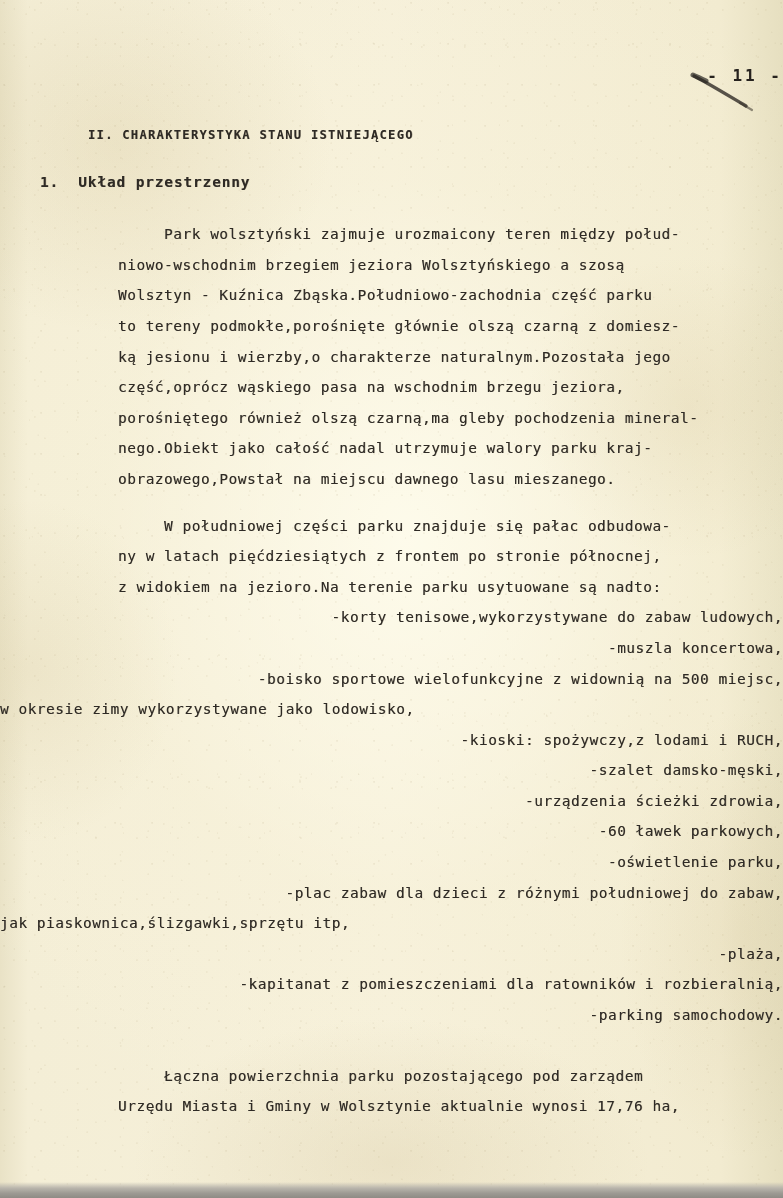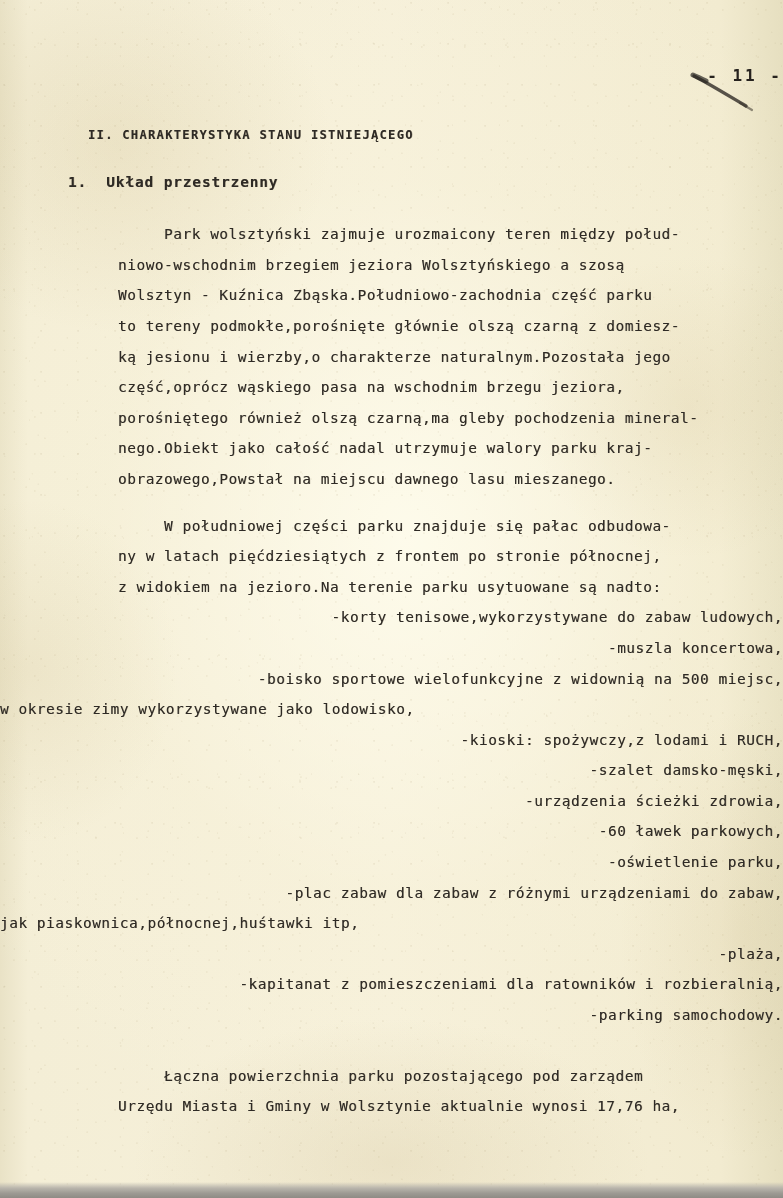--- a/index.html
+++ b/index.html
@@ -105,21 +105,20 @@
     padding-left: 88px;
     font-weight: bold;
     letter-spacing: 1.35px;
     font-size: 12px;
   }
 
   .heading-sub {
     padding-left: 40px;
     font-weight: bold;
     letter-spacing: 0.9px;
-    margin-left: 28px;
   }
 
   .body-line { padding-left: 118px; }
 
   .bullet-line { padding-left: 116px; text-align: right; }
   .bullet-line .dash { display: inline-block; width: 27px; }
 
   .cont-line { }
 
   .gap-sm { height: 16px; }
@@ -167,22 +166,22 @@
 
     <div class="line bullet-line"><span class="dash">-</span><span>korty tenisowe,wykorzystywane do zabaw ludowych,</span></div>
     <div class="line bullet-line"><span class="dash">-</span><span>muszla koncertowa,</span></div>
     <div class="line bullet-line"><span class="dash">-</span><span>boisko sportowe wielofunkcyjne z widownią na 500 miejsc,</span></div>
     <div class="line cont-line">w okresie zimy wykorzystywane jako lodowisko,</div>
     <div class="line bullet-line"><span class="dash">-</span><span>kioski: spożywczy,z lodami i RUCH,</span></div>
     <div class="line bullet-line"><span class="dash">-</span><span>szalet damsko-męski,</span></div>
     <div class="line bullet-line"><span class="dash">-</span><span>urządzenia ścieżki zdrowia,</span></div>
     <div class="line bullet-line"><span class="dash">-</span><span>60 ławek parkowych,</span></div>
     <div class="line bullet-line"><span class="dash">-</span><span>oświetlenie parku,</span></div>
-    <div class="line bullet-line"><span class="dash">-</span><span>plac zabaw dla zabaw z różnymi urządzeniami do zabaw,</span></div>
-    <div class="line cont-line">jak piaskownica,północnej,huśtawki itp,</div>
+    <div class="line bullet-line"><span class="dash">-</span><span>plac zabaw dla dzieci z różnymi południowej do zabaw,</span></div>
+    <div class="line cont-line">jak piaskownica,ślizgawki,sprzętu itp,</div>
     <div class="line bullet-line"><span class="dash">-</span><span>plaża,</span></div>
     <div class="line bullet-line"><span class="dash">-</span><span>kapitanat z pomieszczeniami dla ratowników i rozbieralnią,</span></div>
     <div class="line bullet-line"><span class="dash">-</span><span>parking samochodowy.</span></div>
 
     <div class="gap-lg"></div>
 
     <div class="line body-line">     Łączna powierzchnia parku pozostającego pod zarządem</div>
     <div class="line body-line">Urzędu Miasta i Gminy w Wolsztynie aktualnie wynosi 17,76 ha,</div>
 
   </div>

